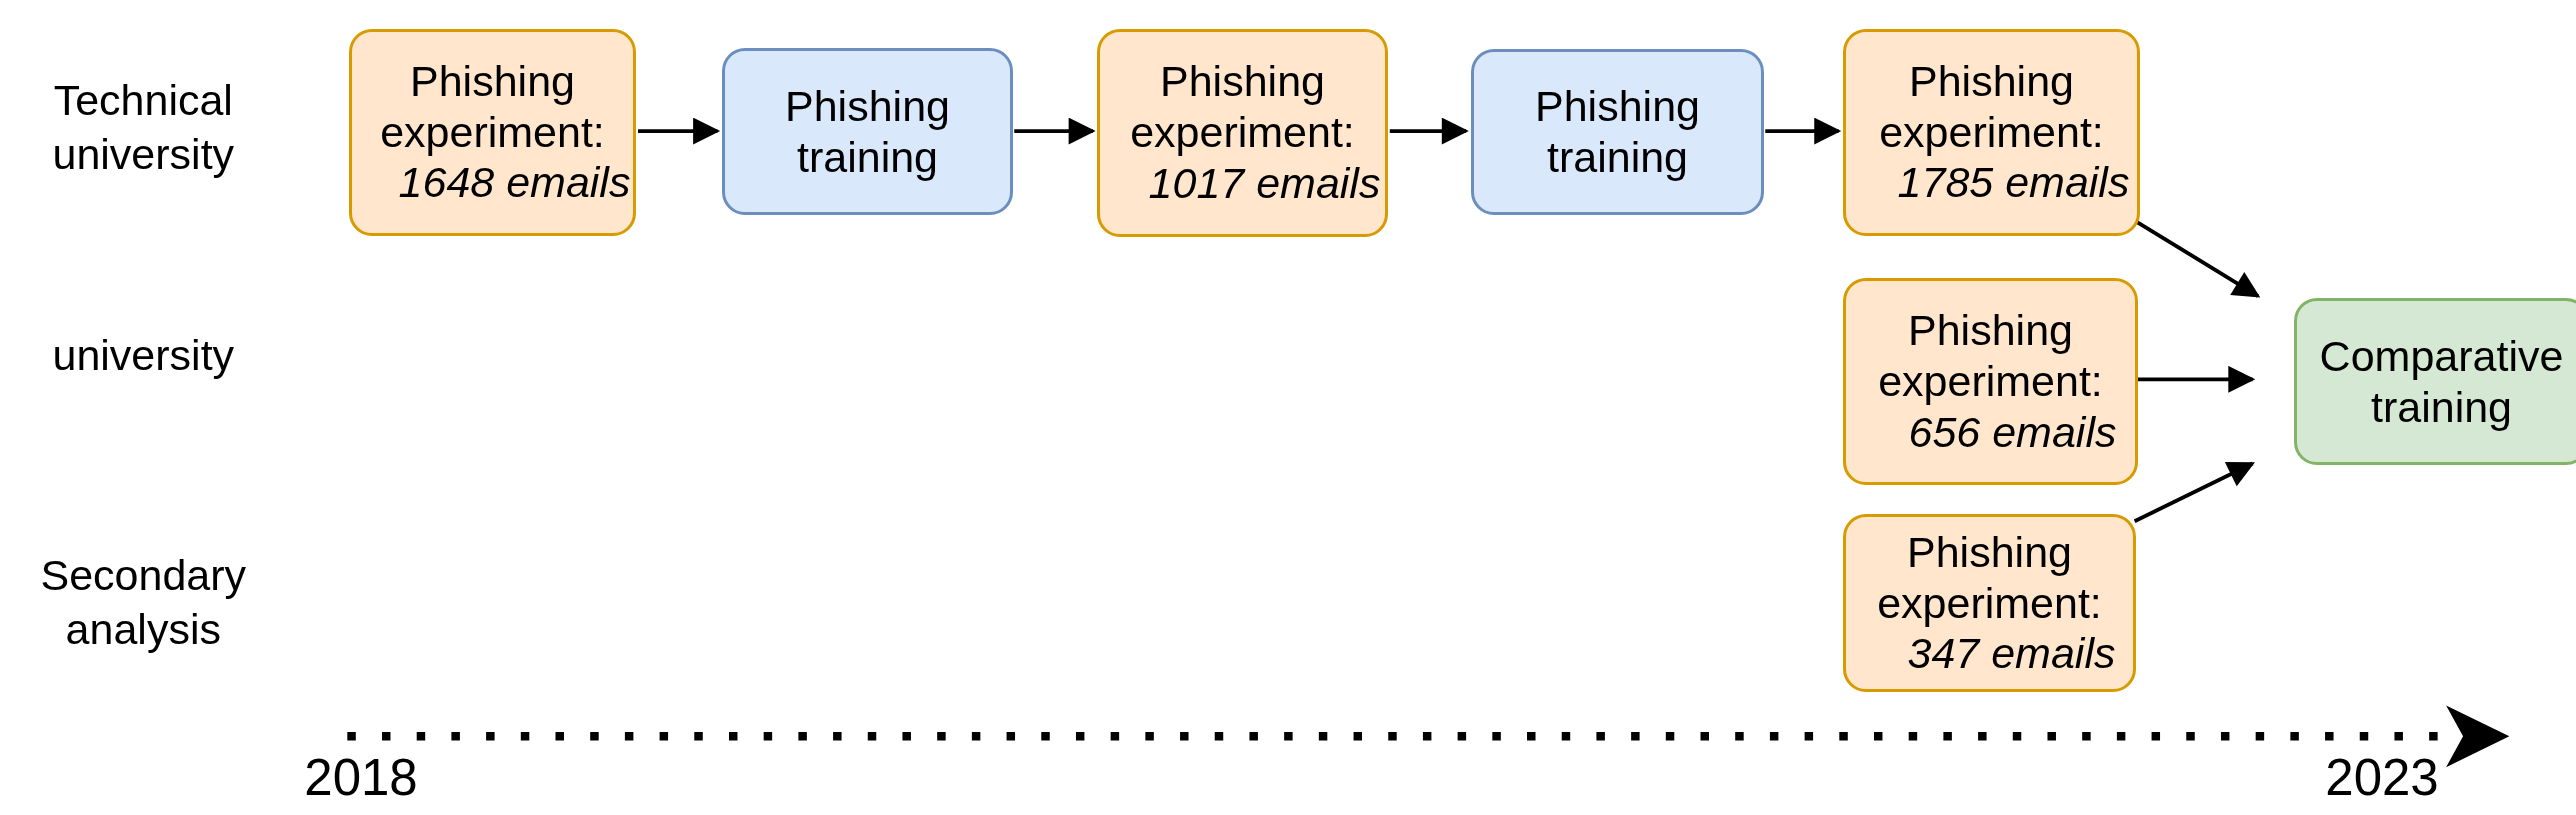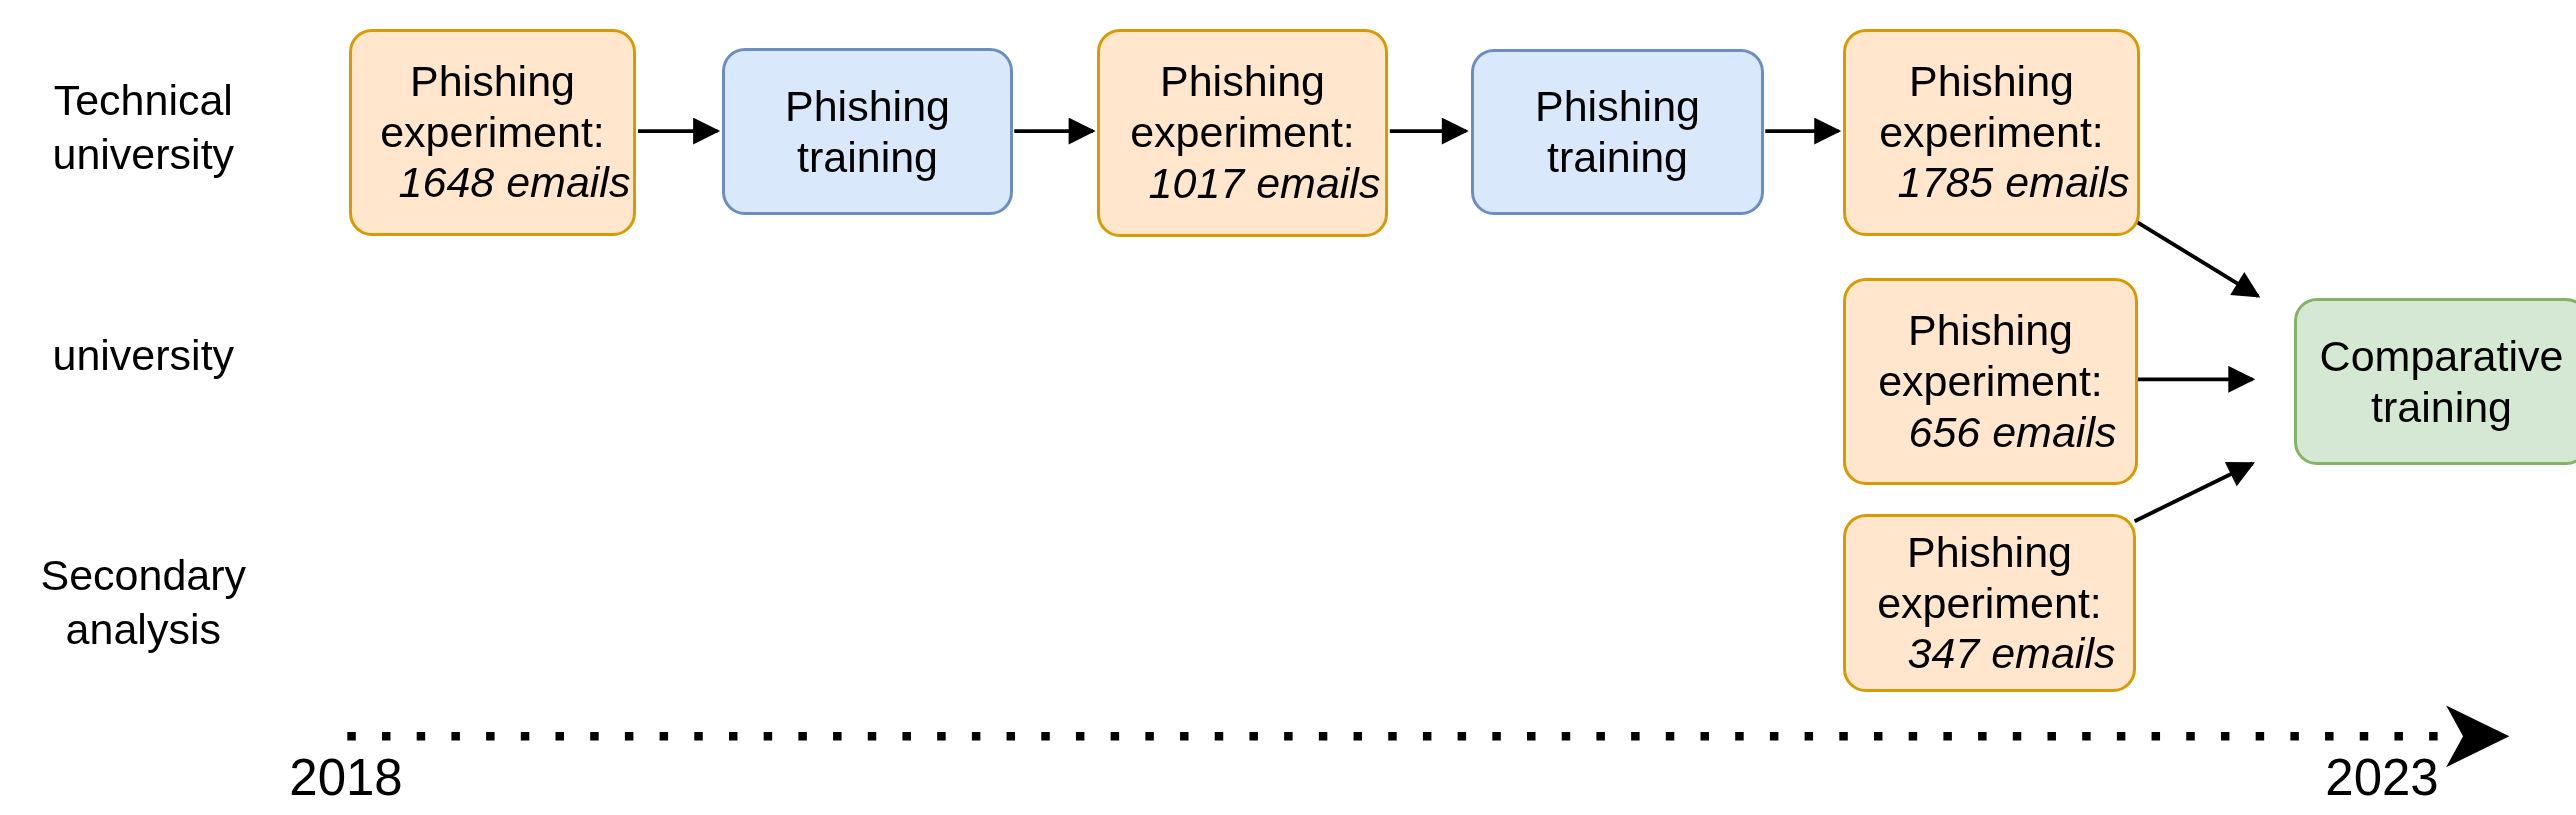--- a/index.html
+++ b/index.html
@@ -124,17 +124,17 @@
     <span>Phishing</span>
     <span>experiment:</span>
     <span class="emails">347 emails</span>
   </div>
 
   <div class="node analysis" style="left:2258px; top:298px; width:295px; height:167px;margin-left:36px;">
     <span>Comparative</span>
     <span>training</span>
   </div>
 
-  <div class="year" style="left:261px; top:750px;">2018</div>
+  <div class="year" style="left:276px; top:750px;">2018</div>
   <div class="year" style="left:2297px; top:750px;">2023</div>
 
 </div>
 
 
 </body></html>

